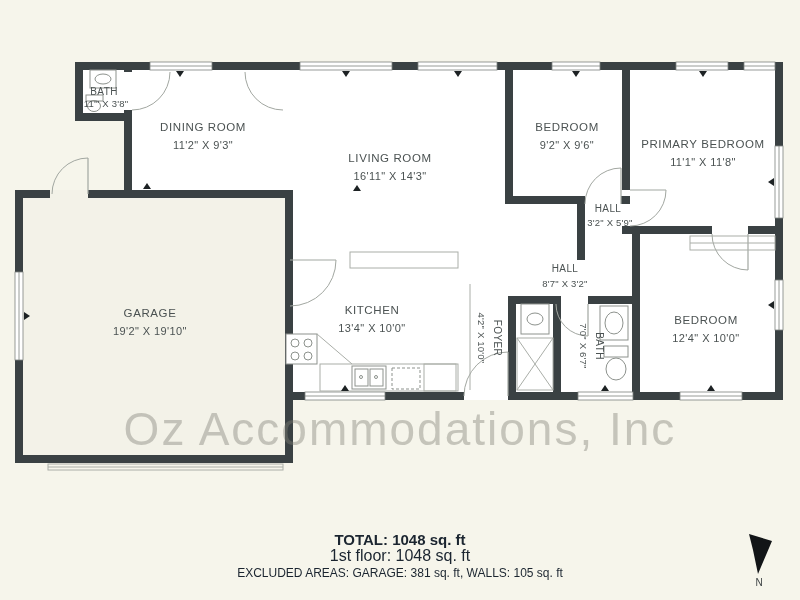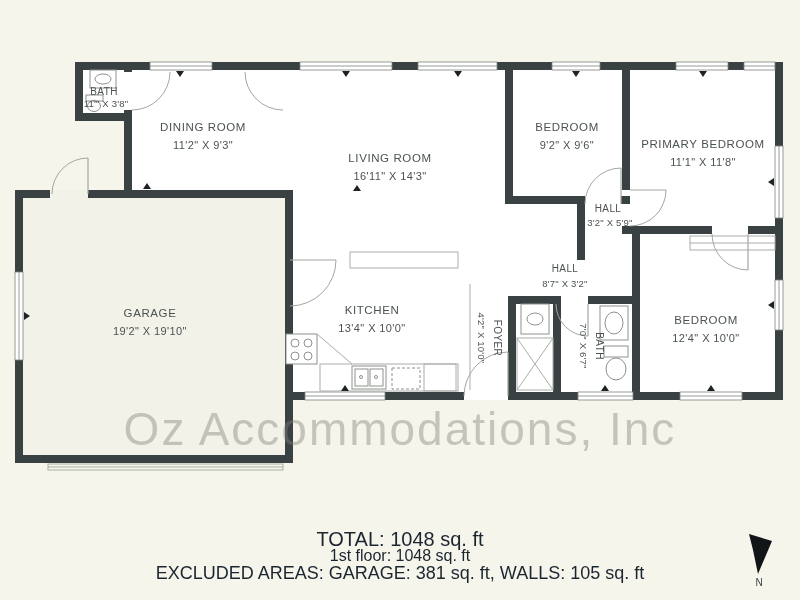--- a/index.html
+++ b/index.html
@@ -18,23 +18,23 @@
   .leaf{stroke:#a2a7a1;stroke-width:1.2;}
   .fix{fill:#ffffff;stroke:#8d928d;stroke-width:1;}
   .fixline{stroke:#8d928d;stroke-width:1;fill:none;}
   .thin{fill:none;stroke:#aaaea8;stroke-width:1;}
   .marker{fill:#1d2224;}
   #watermark{position:absolute;left:0;top:390px;width:800px;text-align:center;
     font-size:46px;font-weight:400;letter-spacing:2px;color:rgba(128,128,120,0.42);
     white-space:nowrap;z-index:5;margin-top:12px;}
   #footer{position:absolute;left:0;top:531px;width:800px;text-align:center;
     color:#1b2530;z-index:6;}
-  #footer .l1{font-size:20px;font-weight:normal;line-height:17px;}
+  #footer .l1{font-size:15px;font-weight:bold;line-height:17px;}
   #footer .l2{font-size:16px;line-height:16.5px;}
-  #footer .l3{font-size:18px;line-height:16px;}
+  #footer .l3{font-size:12px;line-height:16px;}
   #compass{position:absolute;right:14px;top:524px;width:50px;height:66px;z-index:6;}
   #compass .n{font-size:10px;fill:#3a3f41;}
 </style>
 </head>
 <body>
 
 <div id="canvas">
 
 <svg id="plan-svg" width="800" height="600" viewBox="0 0 800 600">
 

